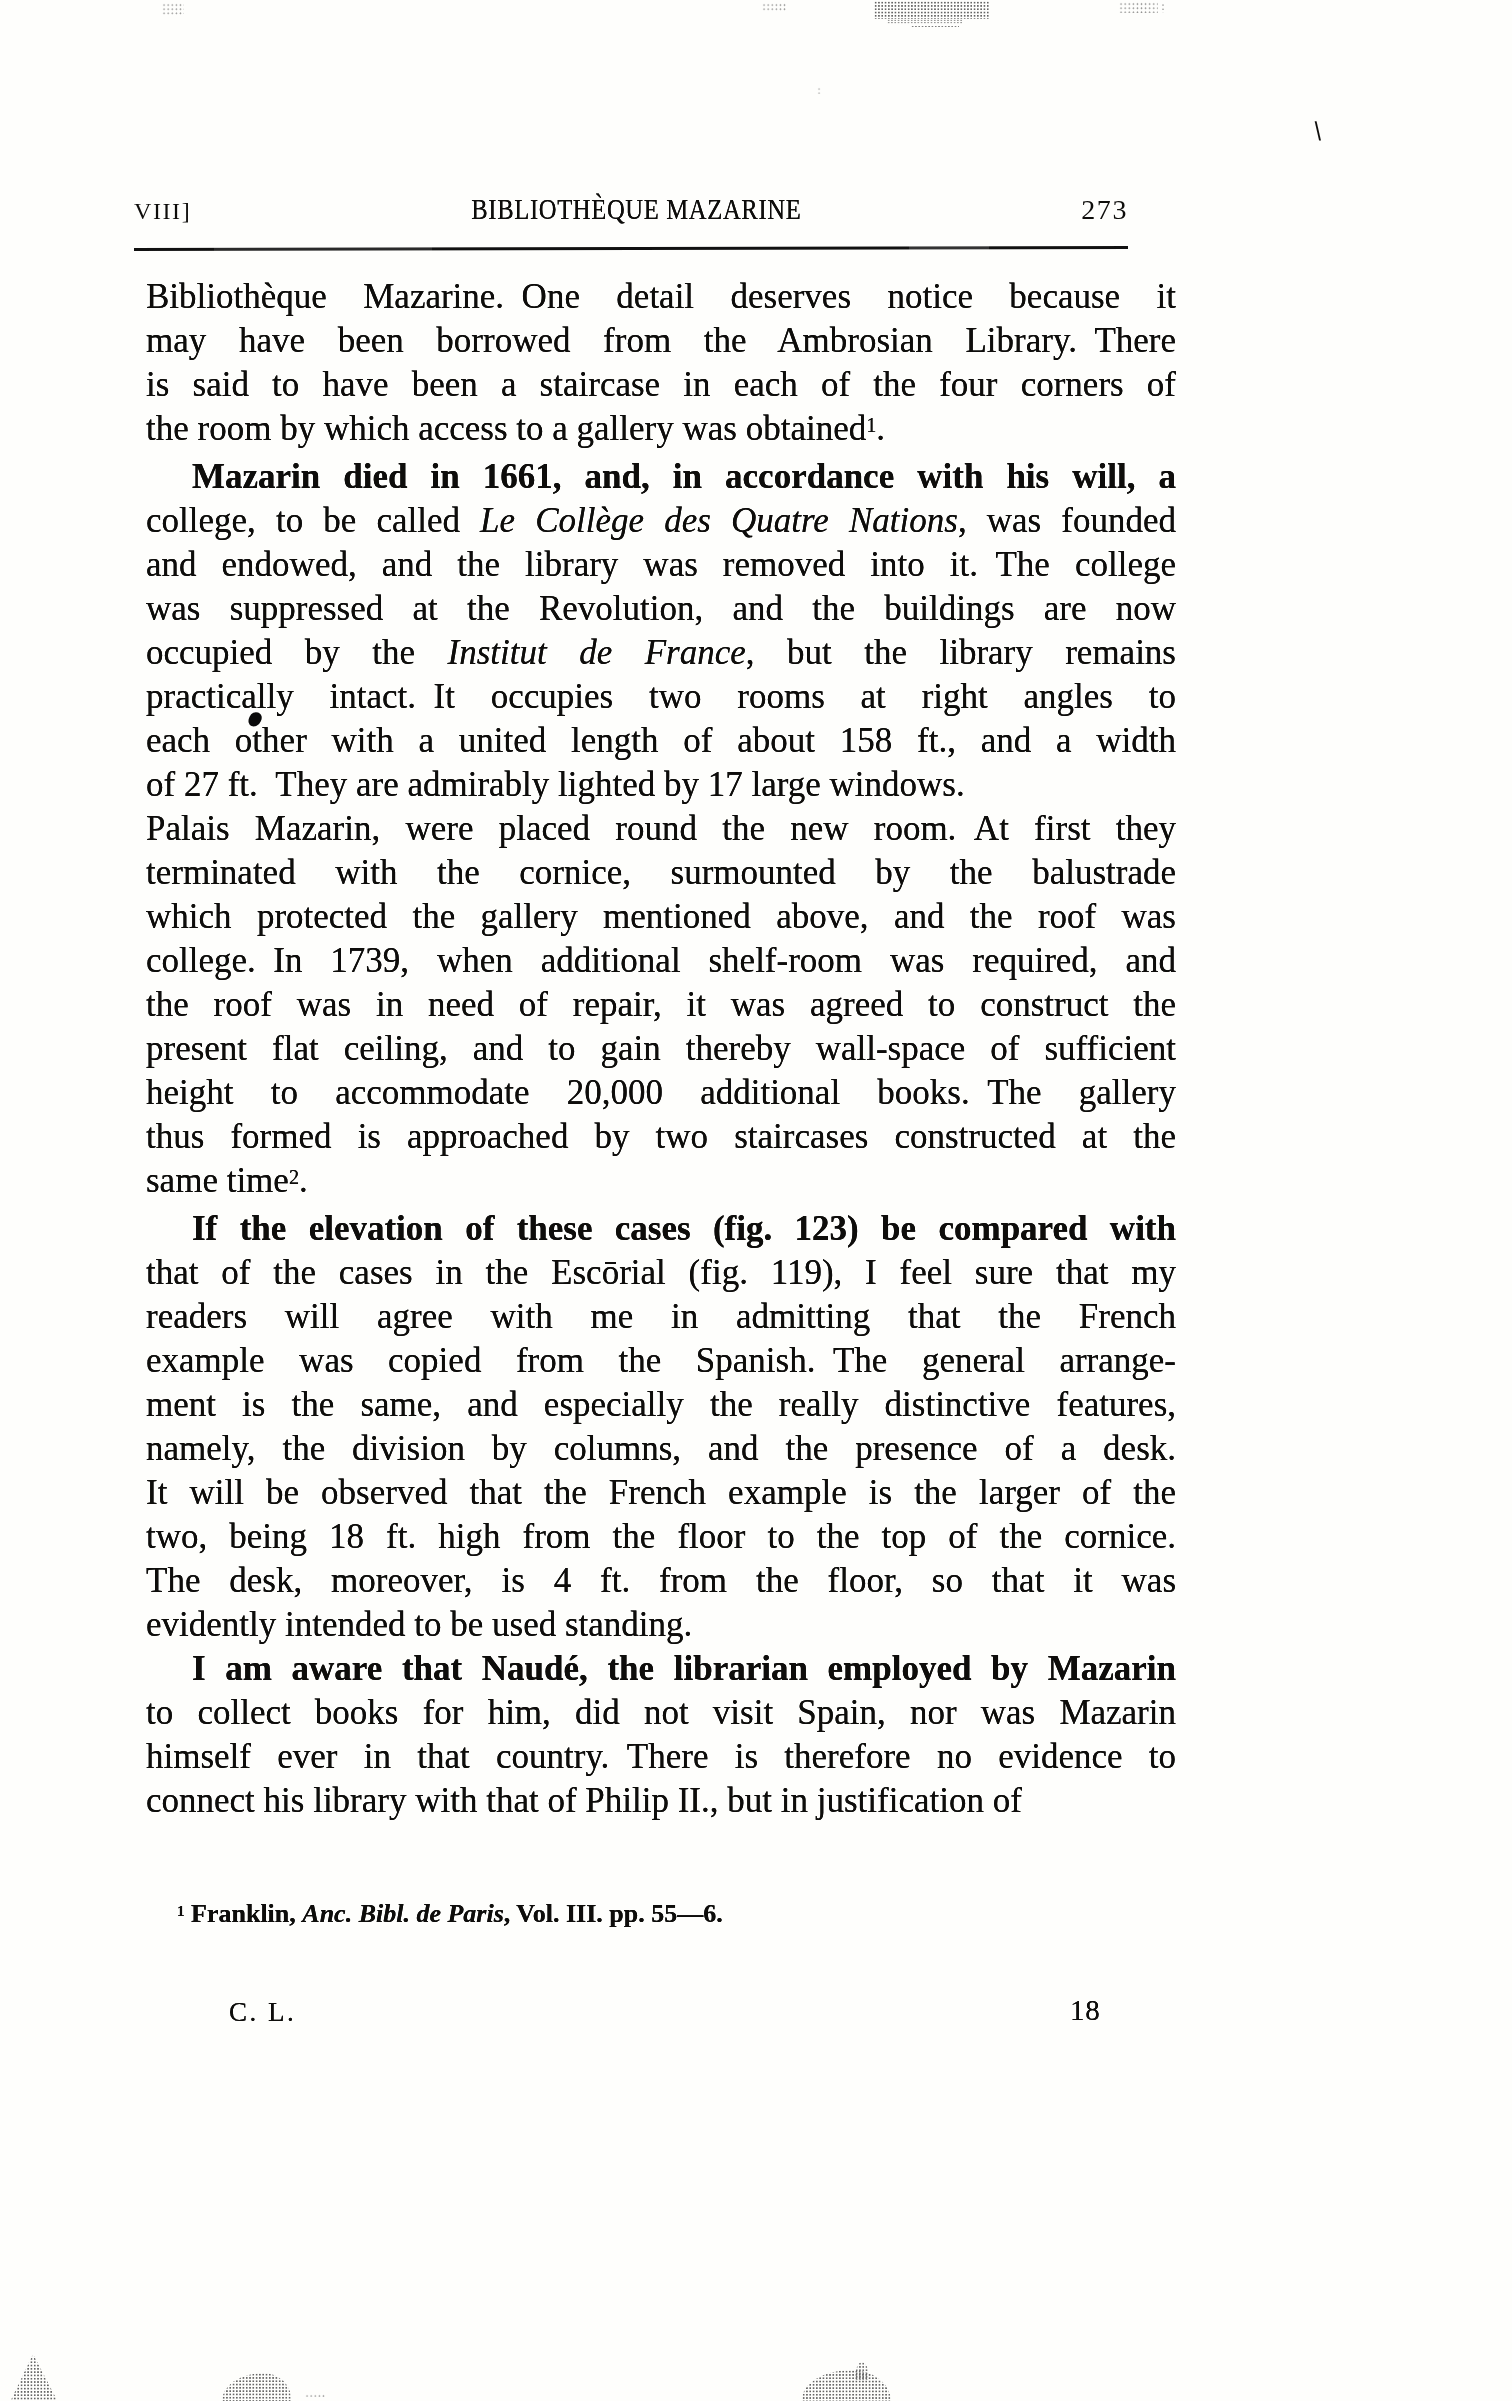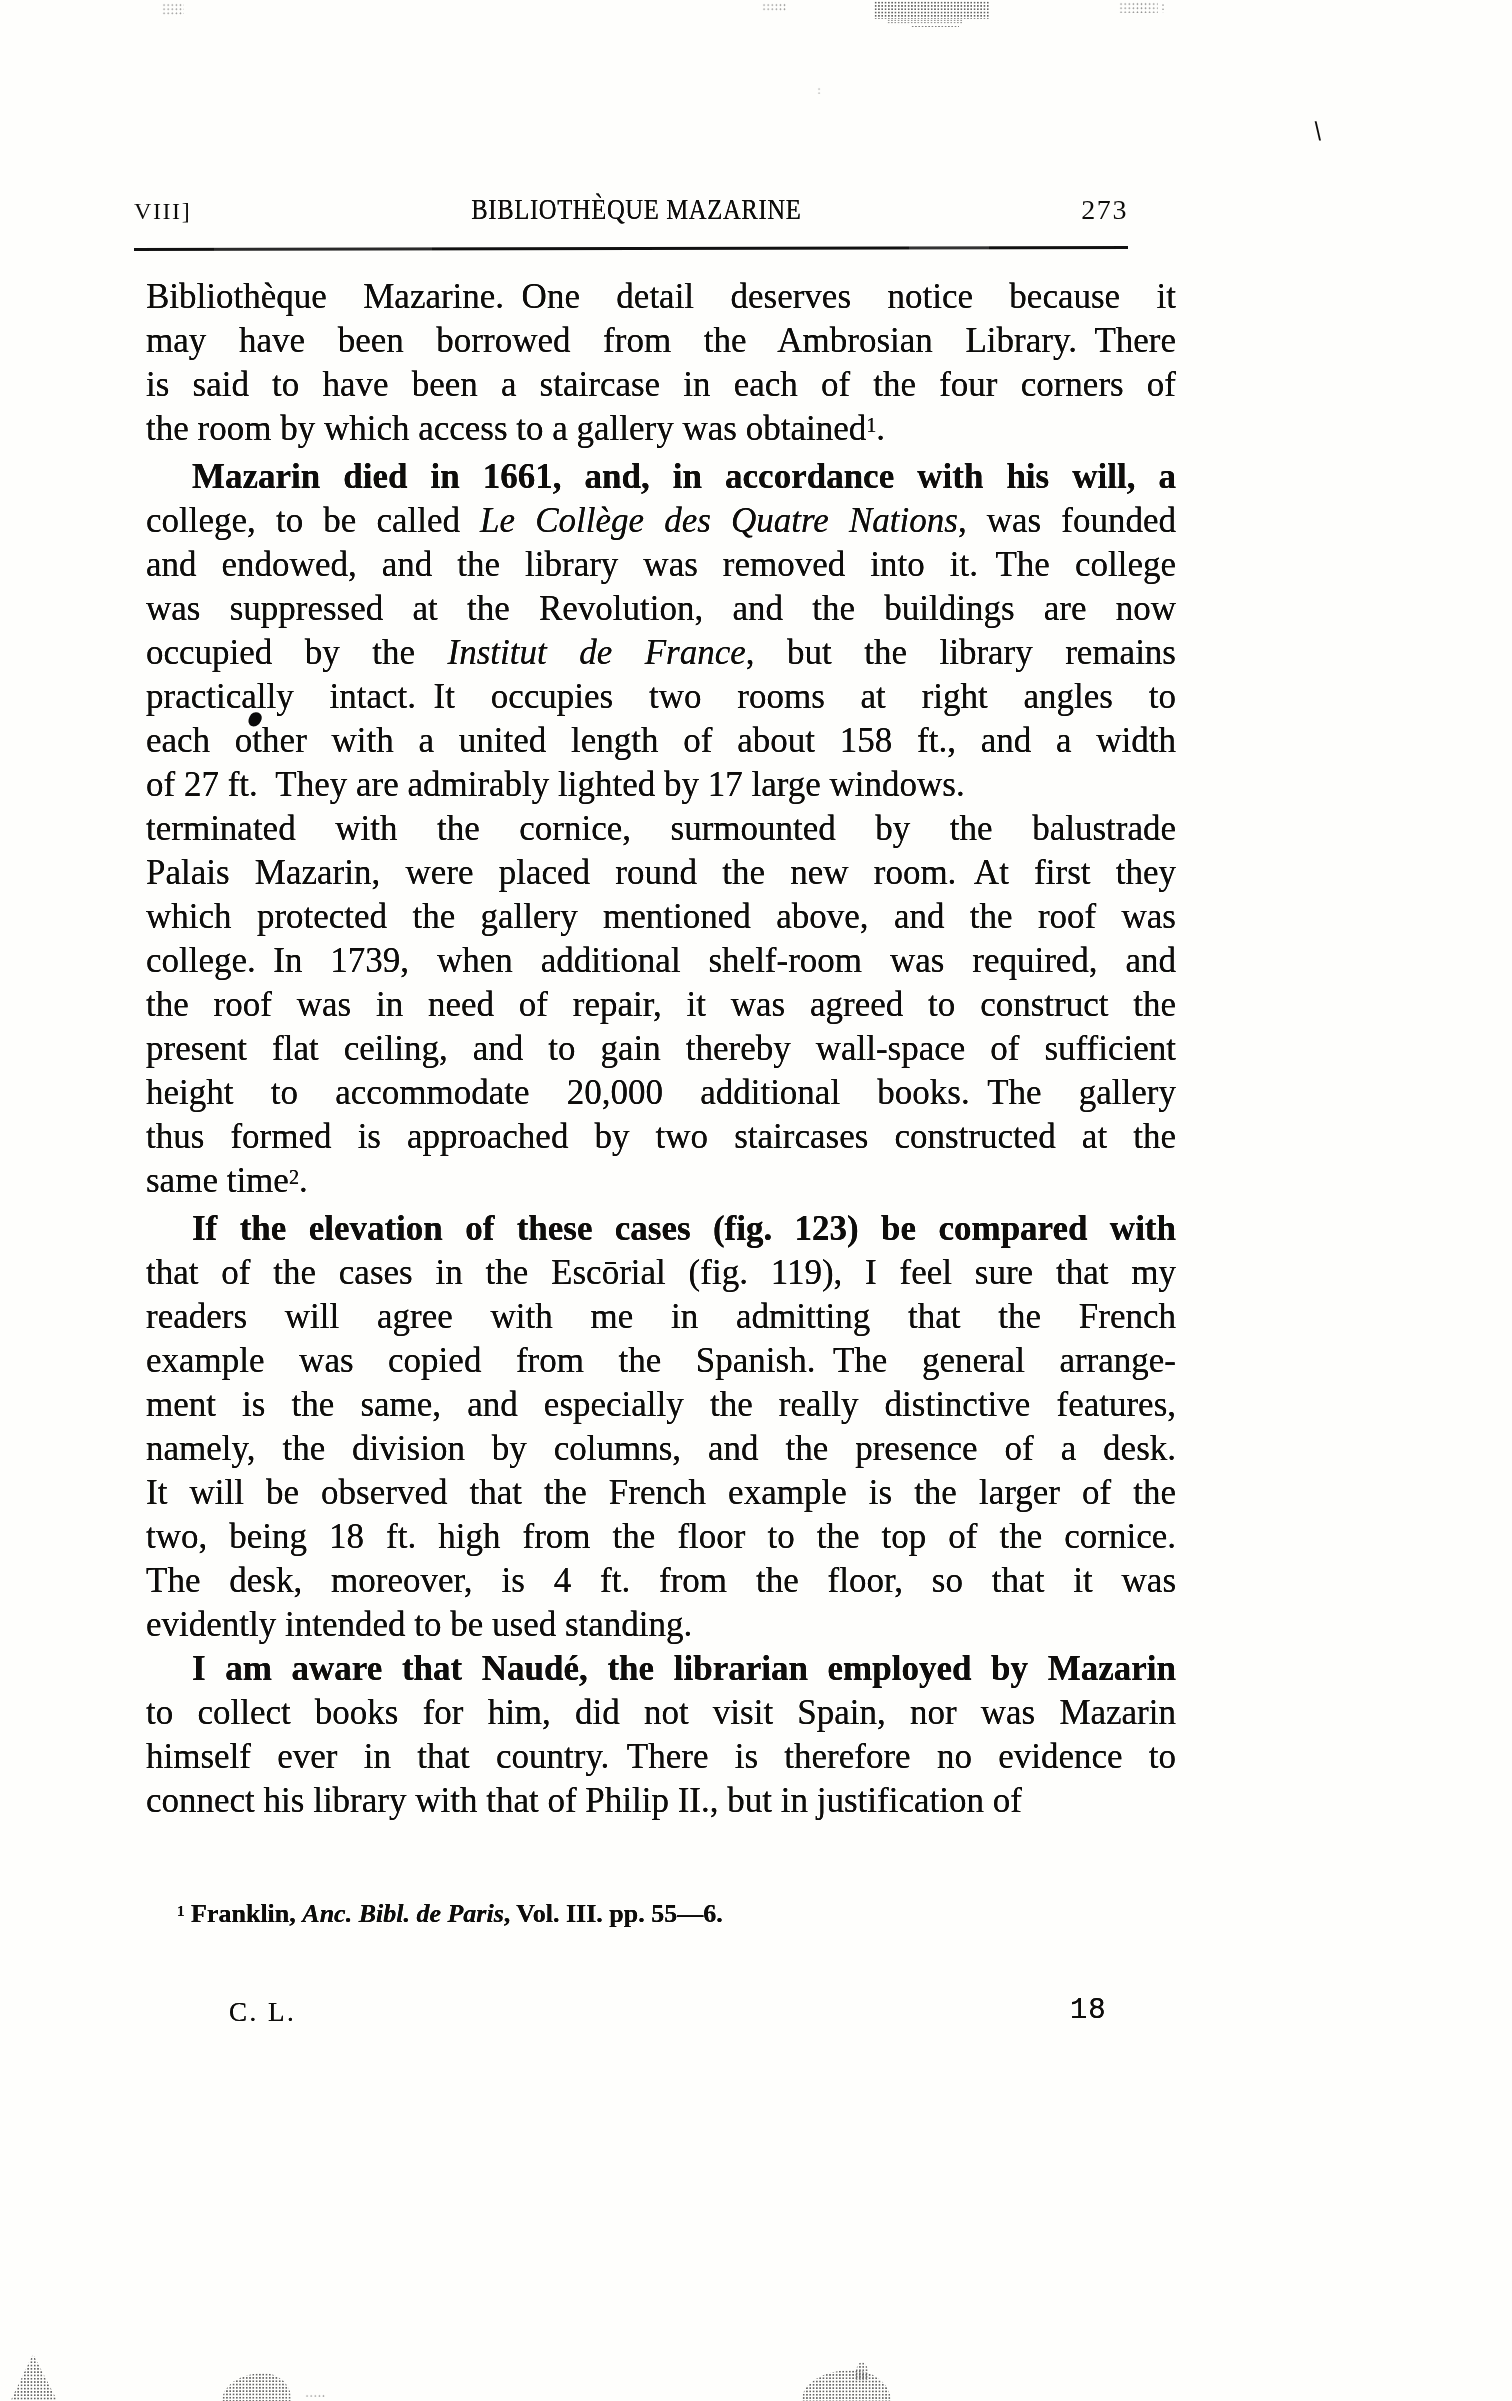--- a/index.html
+++ b/index.html
@@ -43,21 +43,21 @@
   
   #footnotes{
     position:absolute;left:146px;top:1875px;width:1030px;
     font-size:26px;line-height:37px;
     text-shadow:0 0 0.4px #000;
     margin-top:20px;
   }
   #footnotes .line.indent{padding-left:31px;}
   
   .sig-mark{position:absolute;left:229px;top:1997px;font-size:27px;letter-spacing:2.5px;text-shadow:0 0 0.4px #000;}
-  .sheet-no{position:absolute;left:1070px;top:1994px;font-size:29px;letter-spacing:0.8px;text-shadow:0 0 0.4px #000;font-family:Liberation Mono, monospace;}
+  .sheet-no{position:absolute;left:1070px;top:1994px;font-size:29px;letter-spacing:0.8px;text-shadow:0 0 0.4px #000;}
   
   .ht{
     position:absolute;
     background-image:radial-gradient(circle,rgba(55,55,55,.9) 26%,rgba(0,0,0,0) 30%);
     background-size:4.1px 4.1px;
   }
   .smudge1{left:162px;top:2.5px;width:22px;height:12.3px;opacity:.7;}
   .smudge2{left:762px;top:2.5px;width:24px;height:9px;opacity:.7;}
   .smudge3{left:874px;top:0.8px;width:115px;height:18px;opacity:.85;background-size:3.3px 3.3px;}
   .smudge3b{left:887px;top:19px;width:76px;height:5px;opacity:.8;background-size:3.3px 2.5px;}
@@ -117,22 +117,22 @@
         <div class="line indent"><span>Mazarin died in 1661, and, in accordance with his will, a</span></div>
         <div class="line"><span>college, to be called </span><span class="it">Le Collège des Quatre Nations</span><span>, was founded</span></div>
         <div class="line"><span>and endowed, and the library was removed into it. The college</span></div>
         <div class="line"><span>was suppressed at the Revolution, and the buildings are now</span></div>
         <div class="line"><span>occupied by the </span><span class="it">Institut de France</span><span>, but the library remains</span></div>
         <div class="line"><span>practically intact. It occupies two rooms at right angles to</span></div>
         <div class="line"><span>each other with a united length of about 158 ft., and a width</span></div>
         <div class="line last"><span>of 27 ft. They are admirably lighted by 17 large windows.</span></div>
       </div>
       <div class="para">
+        <div class="line"><span>Palais Mazarin, were placed round the new room. At first they</span></div>
         <div class="line"><span>terminated with the cornice, surmounted by the balustrade</span></div>
-        <div class="line"><span>Palais Mazarin, were placed round the new room. At first they</span></div>
         <div class="line"><span>which protected the gallery mentioned above, and the roof was</span></div>
         <div class="line"><span>college. In 1739, when additional shelf-room was required, and</span></div>
         <div class="line"><span>the roof was in need of repair, it was agreed to construct the</span></div>
         <div class="line"><span>present flat ceiling, and to gain thereby wall-space of sufficient</span></div>
         <div class="line"><span>height to accommodate 20,000 additional books. The gallery</span></div>
         <div class="line"><span>thus formed is approached by two staircases constructed at the</span></div>
         <div class="line last"><span>same time</span><span class="sup">2</span><span>.</span></div>
       </div>
       <div class="para">
         <div class="line indent"><span>If the elevation of these cases (fig. 123) be compared with</span></div>

